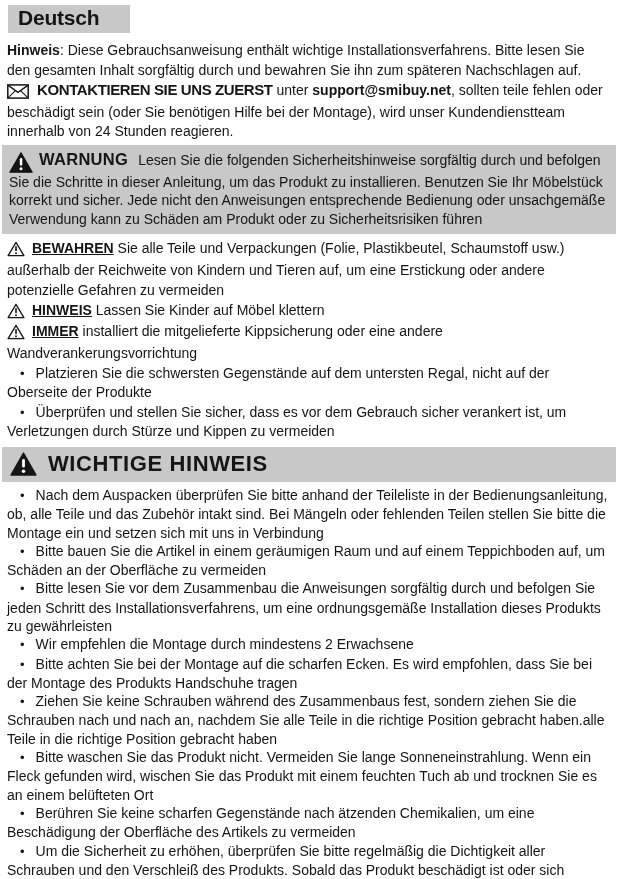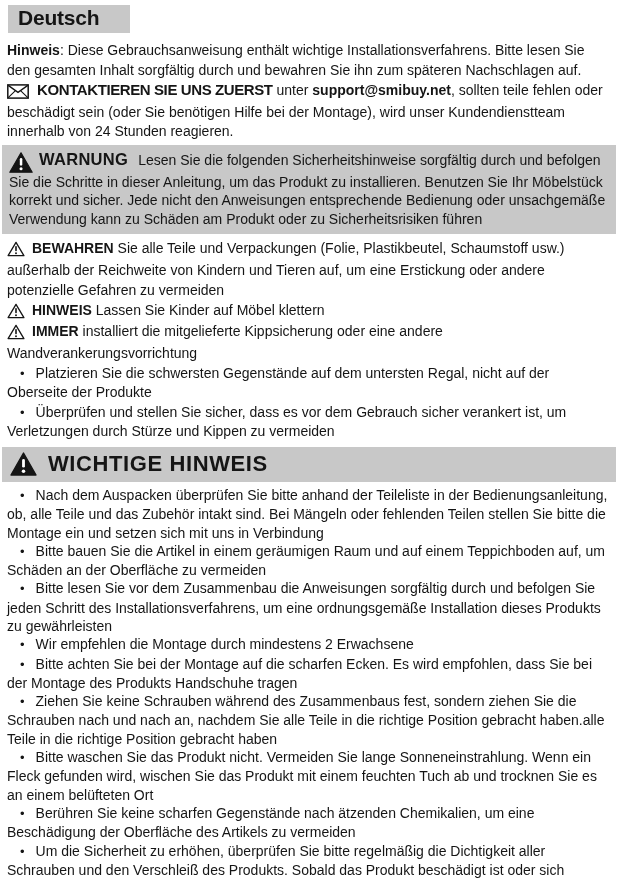--- a/index.html
+++ b/index.html
@@ -45,21 +45,21 @@
   .warn-title {
     font-weight: bold;
     font-size: 16.5px;
     letter-spacing: 0.3px;
     margin: 0 10px 8px 6px;
   }
   .tri-big { vertical-align: -4px; }
 
   .caution-para { line-height: 19.8px; }
   .caution-para .icon { margin-right: 7px; }
-  .caution-label { font-weight: bold; }
+  .caution-label { font-weight: bold; text-decoration: underline; }
 
   .bullet { line-height: 19.5px; }
   .bullet .dot {
     display: inline-block;
     margin-left: 13px;
     margin-right: 11px;
     font-size: 13px;
   }
 
   

